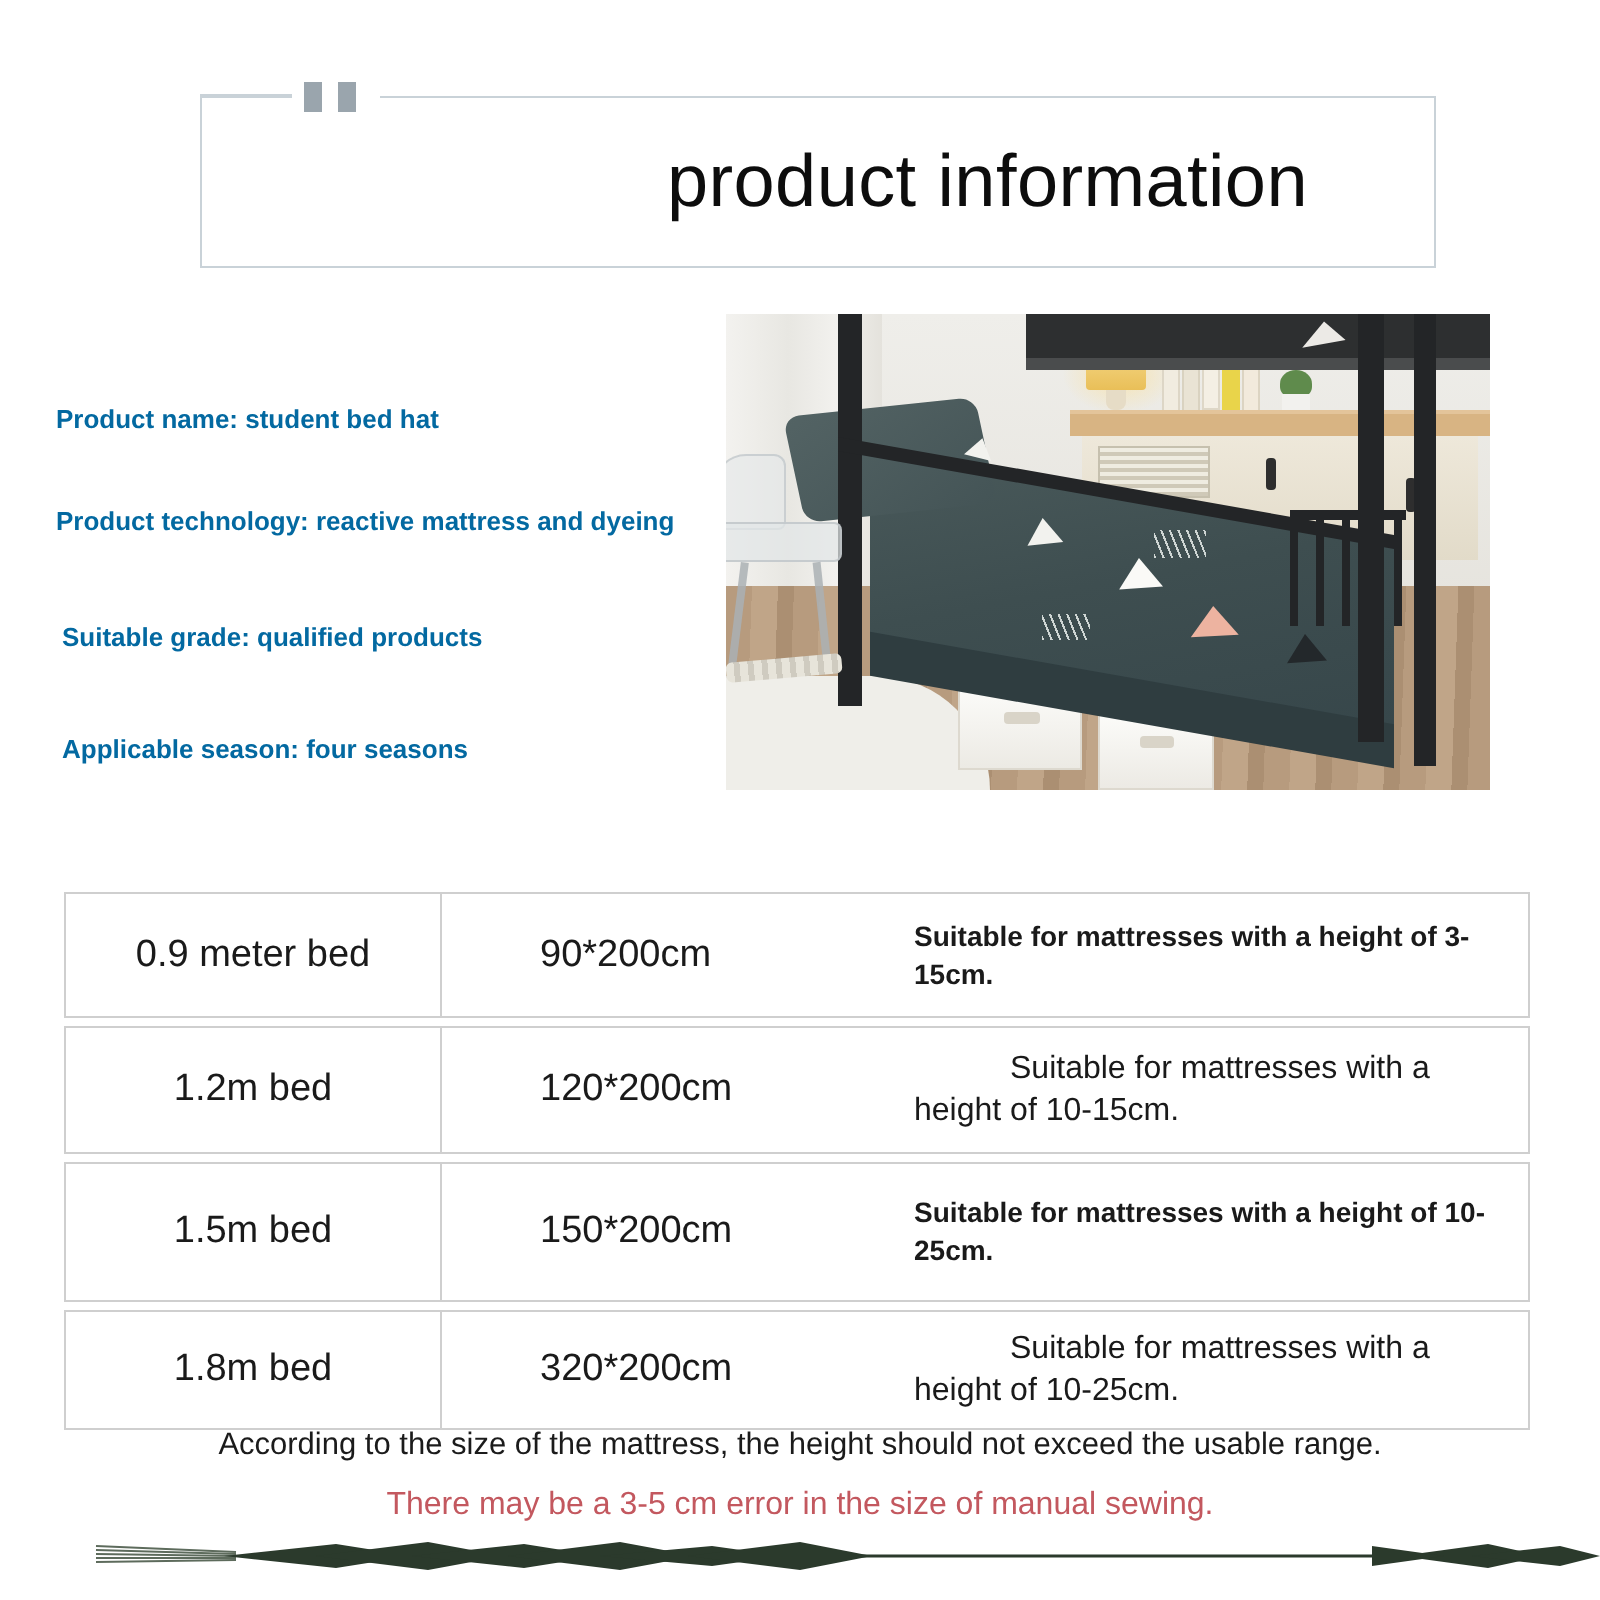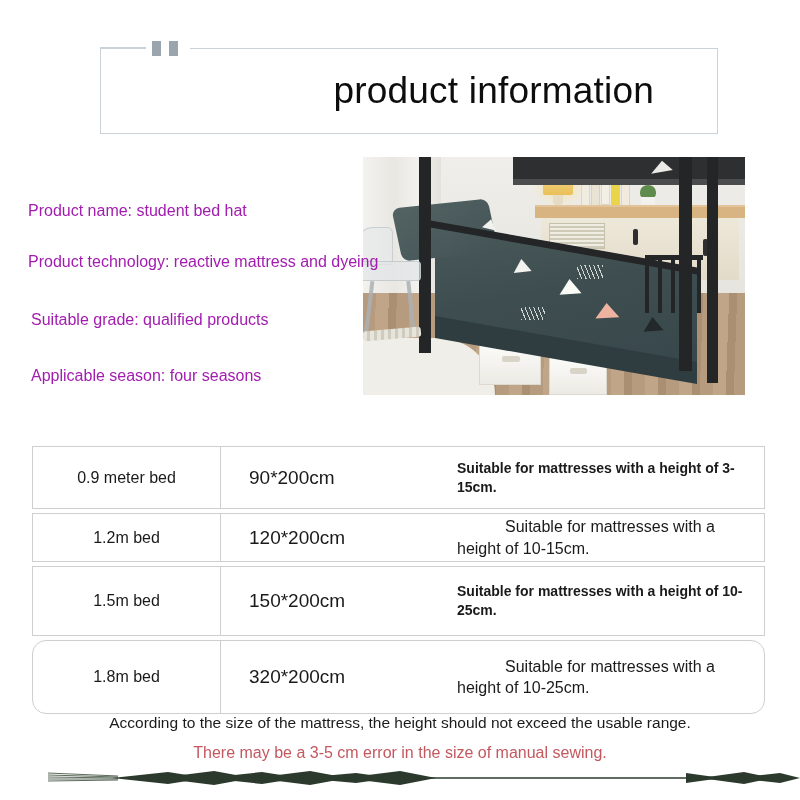--- a/index.html
+++ b/index.html
@@ -34,21 +34,21 @@
   .header-title{
     position:absolute; left:150px; top:60px; width:540px;
     text-align:right; padding-right:36px;
     font-size:37px; font-weight:400; letter-spacing:.2px;
     color:#0d0d0d; line-height:62px; white-space:nowrap;
   }
 
   
   .specs{ position:absolute; left:0; top:0; width:800px; }
   .spec-line{
-    position:absolute; font-size:16px; font-weight:400; color:#a21caf;
+    position:absolute; font-size:13px; font-weight:700; color:#0369a1;
     white-space:nowrap; line-height:1;
   }
   .spec-0{ left:28px; top:203px; }
   .spec-1{ left:28px; top:254px; }
   .spec-2{ left:31px; top:312px; }
   .spec-3{ left:31px; top:368px; }
 
   
   .photo{
     position:absolute; left:363px; top:157px; width:382px; height:238px;
@@ -162,23 +162,23 @@
     position:relative; display:flex; align-items:center;
     border:1px solid #cfcfcf; background:#ffffff; margin-bottom:4px;
   }
   .c-bed{
     width:188px; flex:0 0 188px; text-align:center;
     border-right:1px solid #cfcfcf; align-self:stretch;
     display:flex; align-items:center; justify-content:center;
   }
   .c-size{ width:228px; flex:0 0 228px; padding-left:28px; }
   .c-desc{ flex:1 1 auto; padding-left:8px; padding-right:14px; }
-  .r0{ height:63px; } .r1{ height:49px; } .r2{ height:70px; } .r3{ height:74px;border-radius:14px; }
-  .bed-txt{ font-size:16px; }
-  .size-txt{ font-size:19px; }
+  .r0{ height:63px; } .r1{ height:64px; } .r2{ height:70px; } .r3{ height:60px; }
+  .bed-txt{ font-size:19px; }
+  .size-txt{ font-size:19px;margin-left:21px; }
   .desc-txt{ line-height:1.34; }
   .desc-sm{ font-size:14px;font-weight:bold; }
   .desc-lg{ font-size:16px;margin-left:48px; }
 
   
   .note-black{
     position:absolute; left:0; top:714px; width:800px; text-align:center;
     font-size:15.5px; color:#1b1b1b;
   }
   .note-red{

